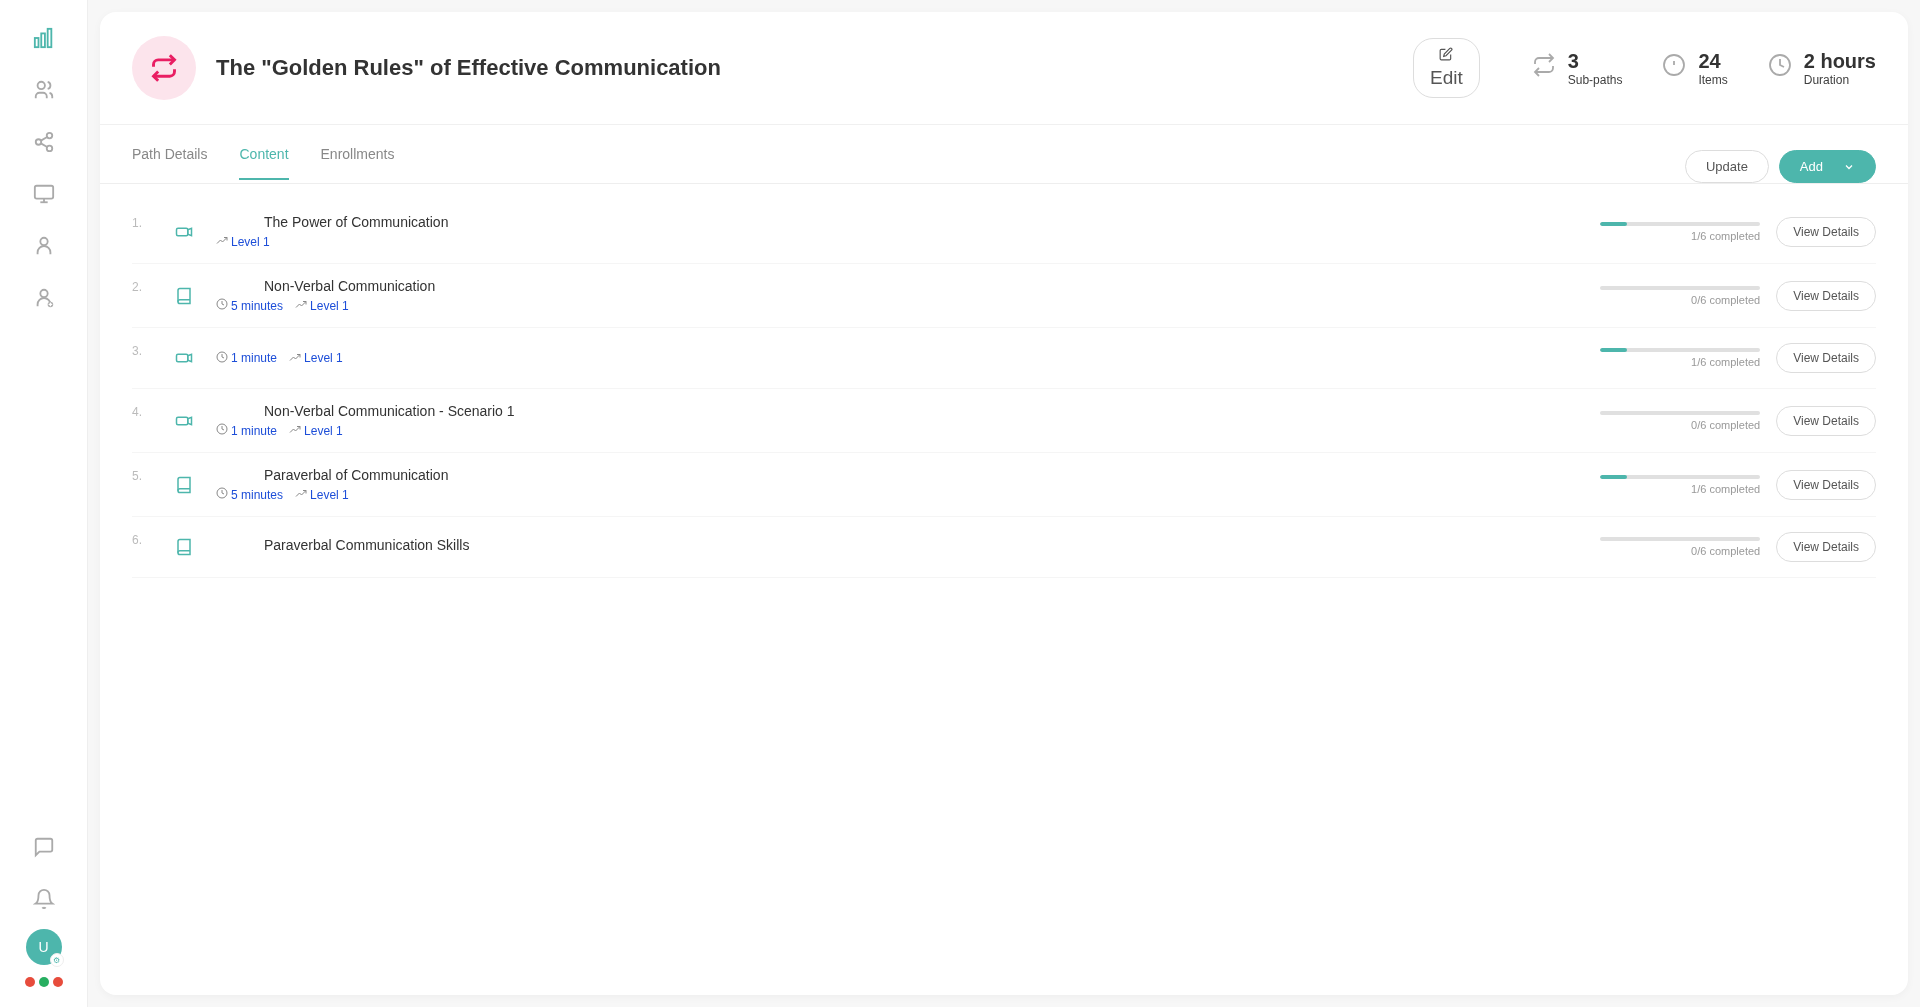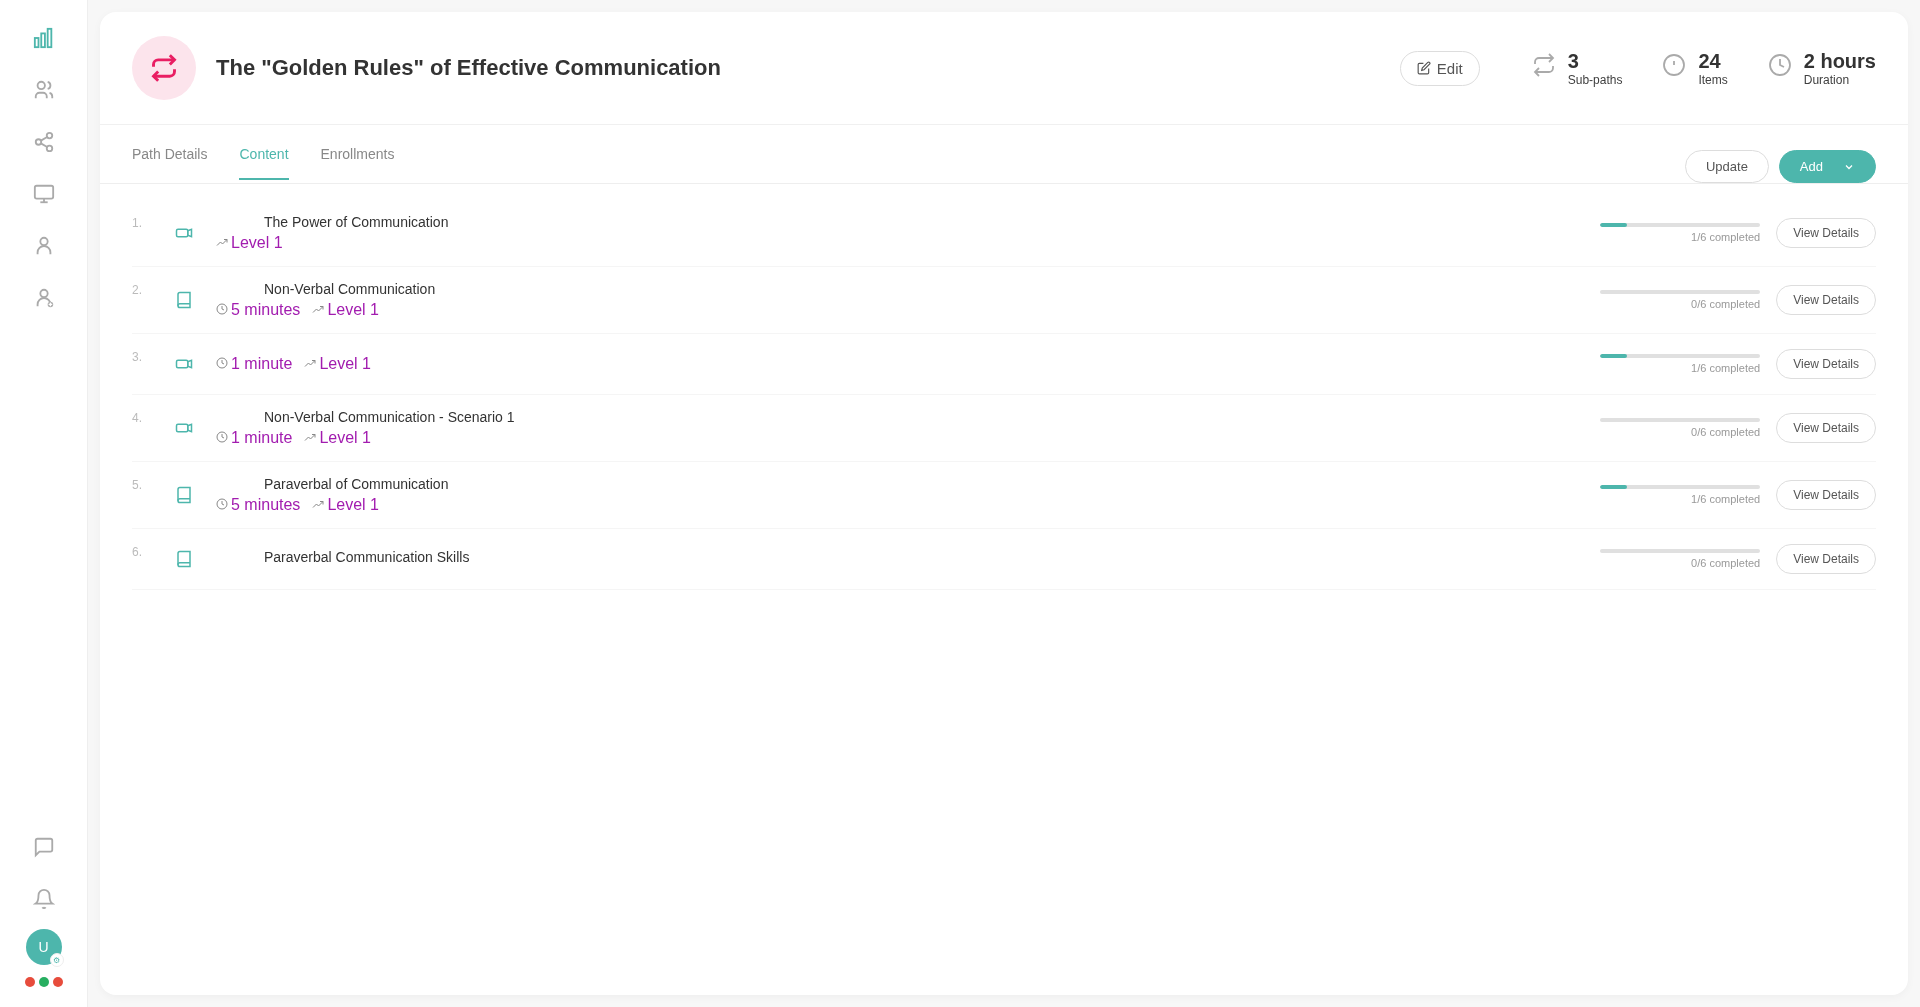--- a/index.html
+++ b/index.html
@@ -120,23 +120,24 @@
     }
     .edit-btn {
       display: flex;
       align-items: center;
       gap: 6px;
       padding: 8px 16px;
       border: 1px solid #ddd;
       border-radius: 20px;
       background: #fff;
       cursor: pointer;
-      font-size: 15px;
+      font-size: 19px;
       color: #555;
       margin-left: 16px;
+      flex-direction: column;
     }
 
     .stats-area {
       display: flex;
       align-items: center;
       gap: 40px;
       margin-left: 32px;
     }
     .stat-item {
       display: flex;
@@ -240,22 +241,22 @@
       font-size: 14px;
       color: #333;
       font-weight: 500;
       margin-bottom: 4px;
       margin-left: 48px;
     }
     .item-meta {
       display: flex;
       align-items: center;
       gap: 12px;
-      font-size: 16px;
-      color: #a21caf;
+      font-size: 12px;
+      color: #1d4ed8;
     }
     .item-progress {
       width: 160px;
       flex-shrink: 0;
       text-align: right;
     }
     .progress-bar-bg {
       height: 4px;
       background: #e0e0e0;
       border-radius: 2px;

